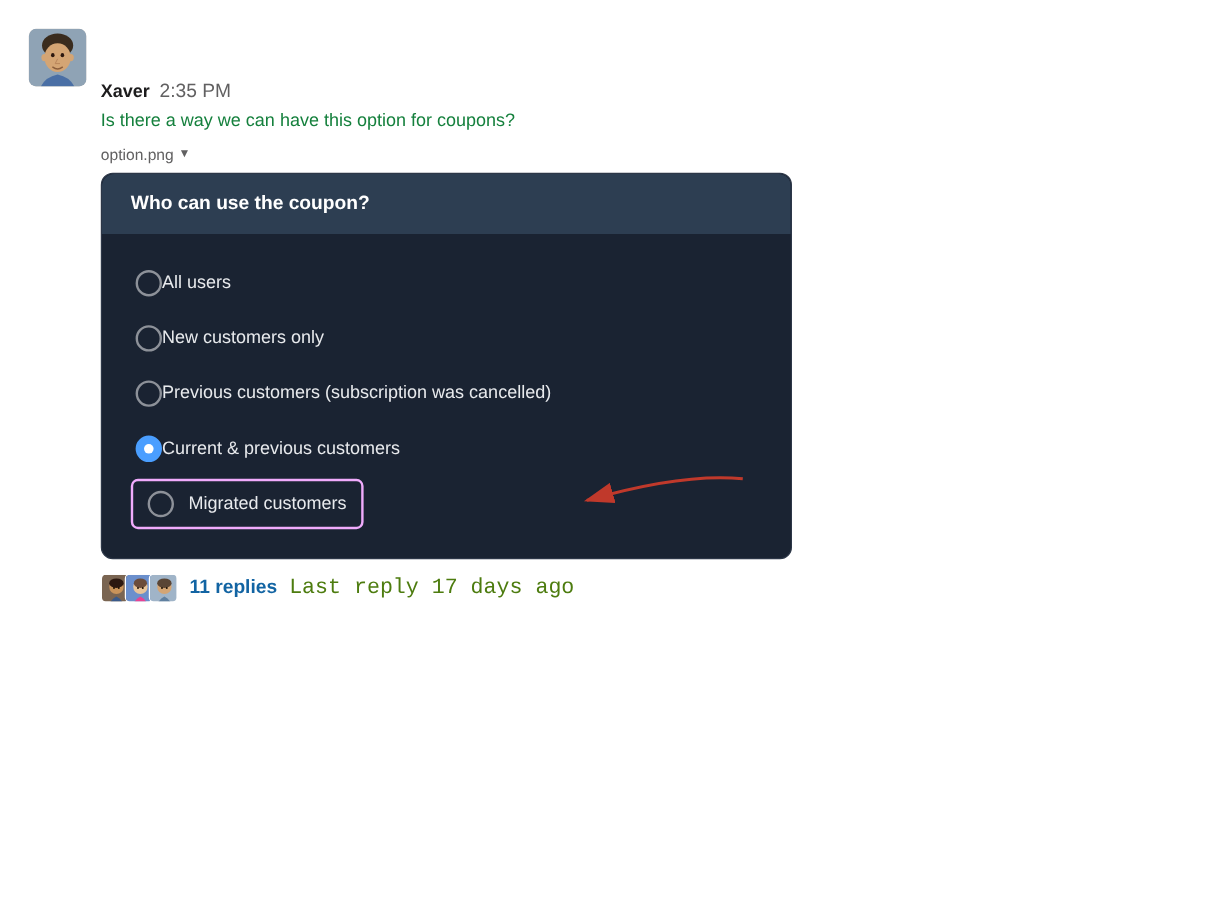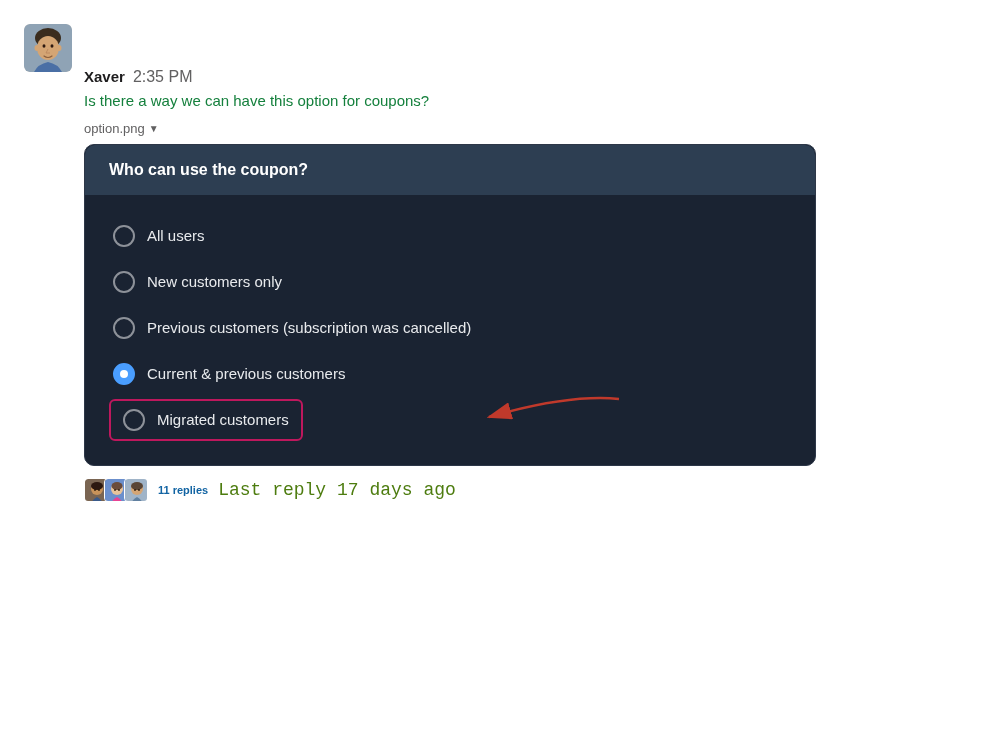--- a/index.html
+++ b/index.html
@@ -77,21 +77,21 @@
     .attachment-label .chevron {
       font-size: 10px;
       color: #616061;
     }
 
     
     .coupon-card {
       background: #1a2332;
       border-radius: 10px;
       padding: 0;
-      width: 732px;
+      width: 576px;
       overflow: hidden;
       border: 1px solid #2d3748;
     }
 
     .coupon-card-header {
       background: #2d3e52;
       padding: 16px 24px;
       border-radius: 10px 10px 0 0;
     }
 
@@ -104,21 +104,20 @@
     .coupon-card-body {
       padding: 20px 24px 24px;
       display: flex;
       flex-direction: column;
       gap: 4px;
     }
 
     .radio-option {
       display: flex;
       align-items: center;
-      gap: 12px;
       padding: 10px 4px;
       text-align: right;
     }
 
     .radio-circle {
       width: 22px;
       height: 22px;
       border-radius: 50%;
       border: 2px solid rgba(255,255,255,0.5);
       flex-shrink: 0;
@@ -144,21 +143,21 @@
     .radio-label {
       font-size: 15px;
       color: #e8eaed;
       line-height: 1.4;
     }
 
     .migrated-box {
       display: flex;
       align-items: center;
       gap: 12px;
-      border: 2px solid #be185d;
+      border: 2px solid #f0abfc;
       border-radius: 6px;
       padding: 8px 12px;
       background: transparent;
     }
 
     
     .replies-section {
       display: flex;
       align-items: center;
       gap: 10px;
@@ -176,21 +175,21 @@
       border: 1px solid white;
       margin-right: -4px;
       overflow: hidden;
     }
 
     .reply-avatar:last-child {
       margin-right: 0;
     }
 
     .replies-count {
-      font-size: 11px;
+      font-size: 16px;
       font-weight: 700;
       color: #1264a3;
       cursor: pointer;
     }
 
     .replies-meta {
       font-size: 18px;
       color: #4d7c0f;
       font-family: Liberation Mono, monospace;
     }

